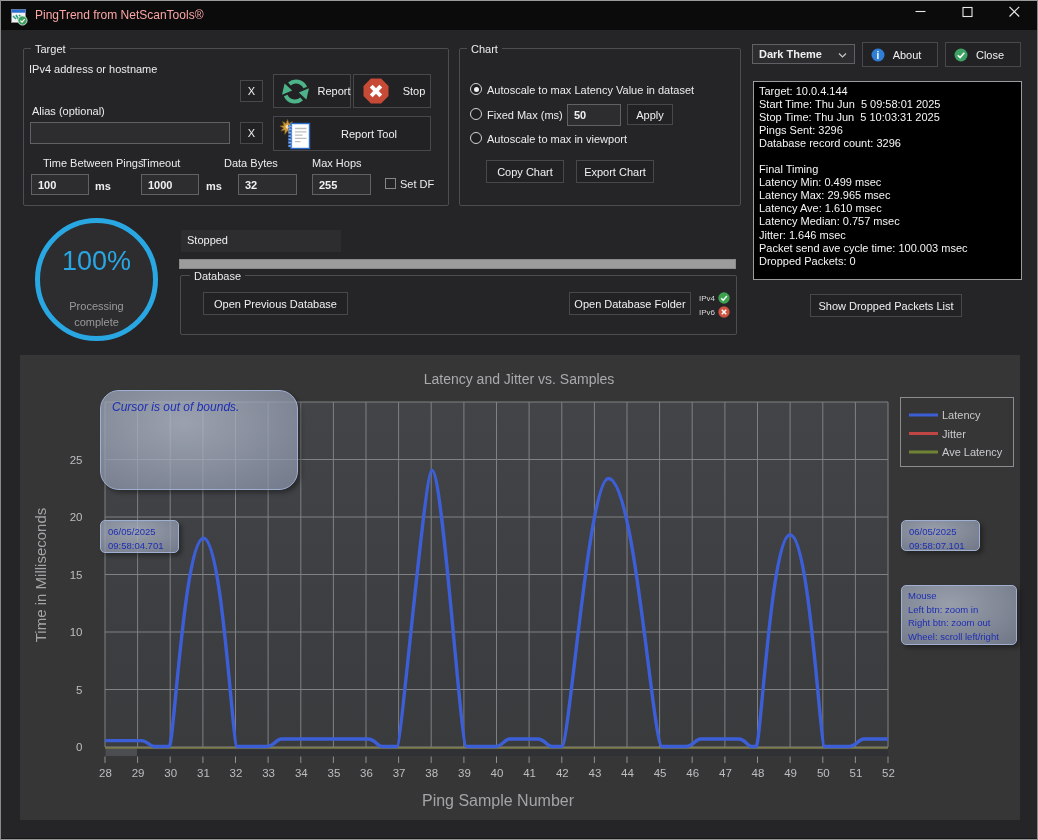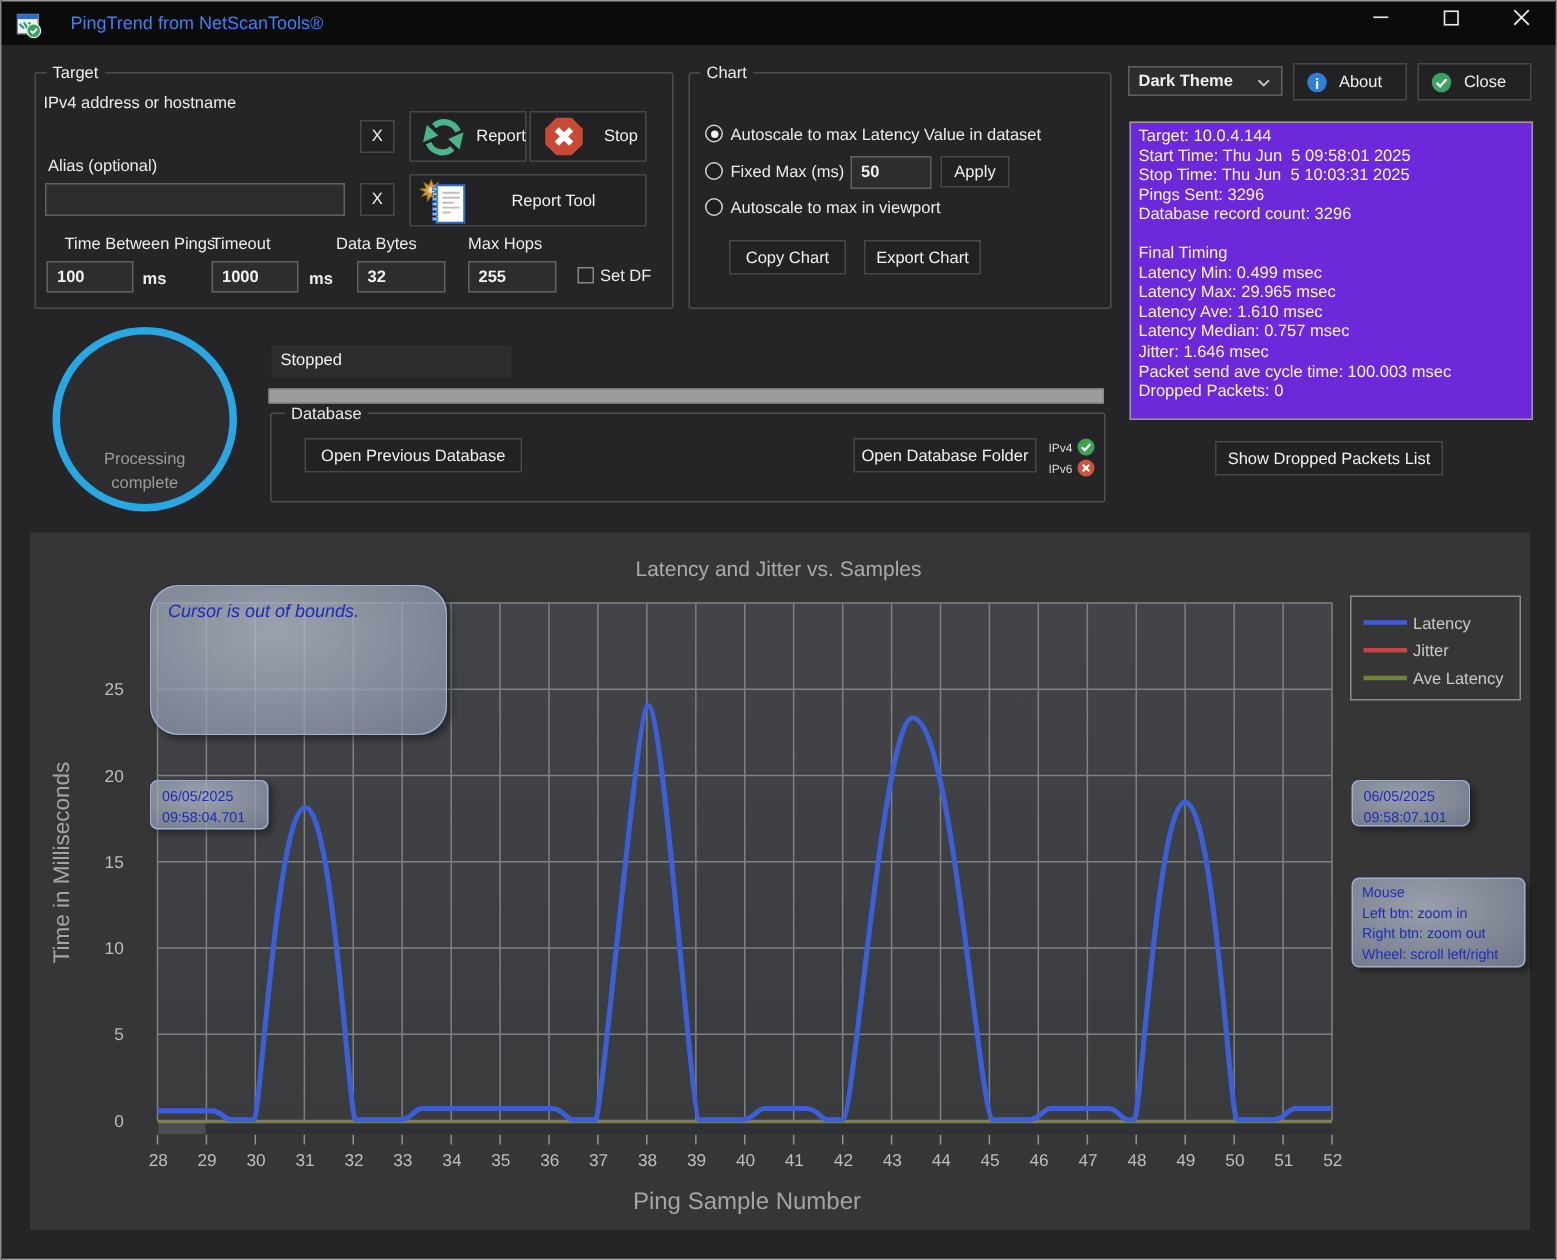--- a/index.html
+++ b/index.html
@@ -1,21 +1,21 @@
 <!DOCTYPE html>
 <html><head>
 <meta charset="utf-8">
 <style>
   html,body{margin:0;padding:0;background:#252527;}
   *{box-sizing:border-box;font-family:"Liberation Sans",sans-serif;}
   #win{position:relative;width:1038px;height:840px;background:#252527;overflow:hidden;
        border-left:1px solid #8a8a8a;border-right:1px solid #8a8a8a;}
   .abs{position:absolute;}
   #titlebar{position:absolute;left:0;top:0;width:1038px;height:30px;background:#0b0b0c;border-top:1px solid #9a9a9a;}
-  #titletext{position:absolute;left:46px;top:8px;font-size:12px;color:#3b82f6;}
+  #titletext{position:absolute;left:34px;top:8px;font-size:12px;color:#fca5a5;}
   .gbox{position:absolute;border:1px solid #4d4d51;border-radius:2px;}
   .glabel{position:absolute;top:-6px;left:7px;background:#252527;padding:0 4px;font-size:11px;color:#ececec;line-height:13px;}
   .lbl{position:absolute;font-size:11px;color:#ececec;white-space:nowrap;}
   .inp{position:absolute;background:#2d2d30;border:1px solid #606065;color:#f0f0f0;font-size:11px;
        display:flex;align-items:center;padding-left:6px;font-weight:bold;}
   .btn{position:absolute;background:#222225;border:1px solid #48484c;color:#f0f0f0;font-size:11px;
        display:flex;align-items:center;justify-content:center;}
   .radio{position:absolute;width:12px;height:12px;border-radius:50%;border:1px solid #d4d4d4;background:#1e1e20;}
   .radio.sel:after{content:"";position:absolute;left:2.5px;top:2.5px;width:5px;height:5px;border-radius:50%;background:#f2f2f2;}
   .tip{position:absolute;color:#1e2eb4;border:1px solid #9fb0d2;background:radial-gradient(ellipse at 42% 32%, rgba(180,188,203,0.78), rgba(132,141,162,0.74));box-shadow:3px 3px 4px rgba(0,0,0,0.35);}
@@ -128,38 +128,39 @@
     <span style="margin-left:14px">About</span>
   </div>
   <div class="btn" style="left:944px;top:42px;width:76px;height:25px;">
     <svg style="position:absolute;left:8px;top:5px" width="14" height="14" viewBox="0 0 14 14">
       <circle cx="7" cy="7" r="6.5" fill="#3da164"></circle>
       <path d="M3.8 7.2 L6.1 9.5 L10.3 4.8" stroke="#fff" stroke-width="1.6" fill="none"></path>
     </svg>
     <span style="margin-left:14px">Close</span>
   </div>
 
-  <div class="abs" style="left:752px;top:81px;width:269px;height:199px;background:#6d28d9;border:1px solid #9c9c9e;
+  <div class="abs" style="left:752px;top:81px;width:269px;height:199px;background:#000000;border:1px solid #9c9c9e;
        color:#f5f5f5;font-size:11px;line-height:13.05px;padding:3px 0 0 5px;">Target: 10.0.4.144<br>
 Start Time: Thu Jun&nbsp; 5 09:58:01 2025<br>
 Stop Time: Thu Jun&nbsp; 5 10:03:31 2025<br>
 Pings Sent: 3296<br>
 Database record count: 3296<br>
 <br>
 Final Timing<br>
 Latency Min: 0.499 msec<br>
 Latency Max: 29.965 msec<br>
 Latency Ave: 1.610 msec<br>
 Latency Median: 0.757 msec<br>
 Jitter: 1.646 msec<br>
 Packet send ave cycle time: 100.003 msec<br>
 Dropped Packets: 0</div>
   <div class="btn" style="left:809px;top:294px;width:152px;height:23px;">Show Dropped Packets List</div>
 
   <div class="abs" style="left:34px;top:218px;width:123px;height:123px;border-radius:50%;border:5px solid #29a7e3;background:#2d2d2f;"></div>
+  <div class="abs" style="left:34px;top:246px;width:123px;text-align:center;font-size:27px;color:#29a7e3;">100%</div>
   <div class="abs" style="left:34px;top:299px;width:123px;text-align:center;font-size:11px;color:#9a9a9a;line-height:15.5px;">Processing<br>complete</div>
 
   <div class="abs" style="left:180px;top:230px;width:160px;height:22px;background:#2d2d30;color:#f0f0f0;font-size:11px;padding:4px 0 0 6px;">Stopped</div>
   <div class="abs" style="left:178px;top:259px;width:557px;height:10px;background:#9c9c9c;border:1px solid #8a8a8a;"></div>
 
   <div class="gbox" style="left:179px;top:275px;width:557px;height:60px;">
     <span class="glabel" style="left:9px;">Database</span>
   </div>
   <div class="btn" style="left:202px;top:292px;width:145px;height:23px;">Open Previous Database</div>
   <div class="btn" style="left:568px;top:292px;width:122px;height:23px;">Open Database Folder</div>

